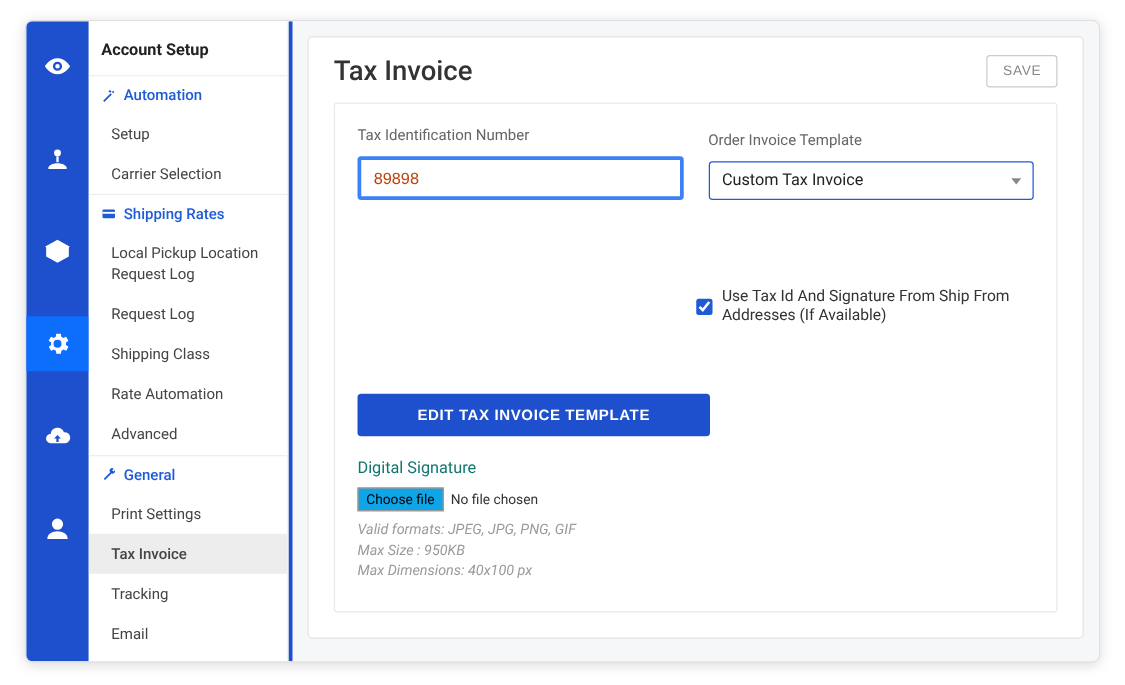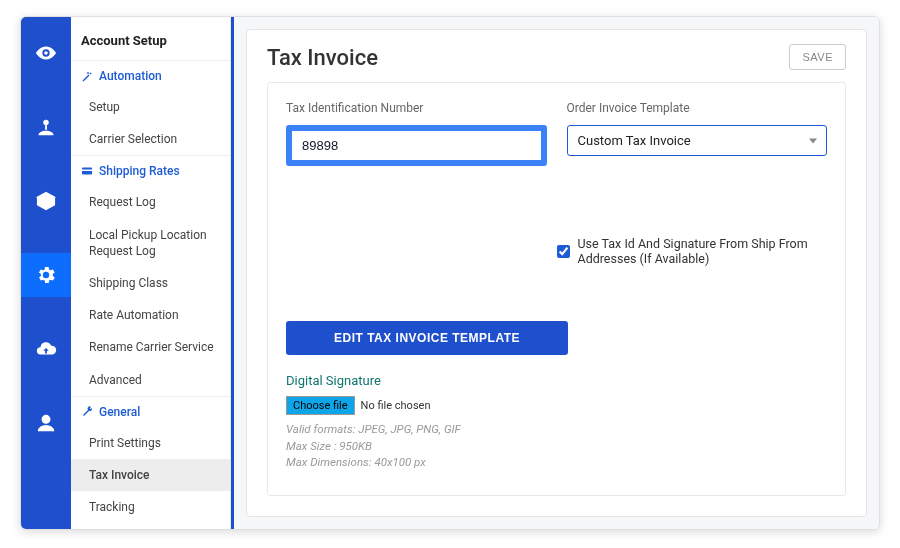--- a/index.html
+++ b/index.html
@@ -110,33 +110,33 @@
     padding: 6px 12px;
     border-radius: 3px;
     cursor: pointer;
   }
   .card-body {
     border: 1px solid #e9e9e9;
     border-radius: 3px;
     margin-top: 12px;
     padding: 18px 18px 24px 18px;
   }
-  .row { display: flex; gap: 20px; }
+  .row { display: flex; gap: 20px; align-items: flex-end; }
   .field { flex: 1; display: flex; flex-direction: column; }
   .field label {
     font-size: 12px;
     color: #666;
     margin-bottom: 10px;
   }
   .text-input {
-    border: 6px solid #3b82f6;
+    border: 3px solid #3b82f6;
     border-radius: 3px;
     padding: 7px 10px;
     font-size: 13px;
-    color: #0f172a;
+    color: #c2410c;
   }
   .select-wrap {
     position: relative;
   }
   .select-box {
     border: 1.5px solid #1e5bd6;
     border-radius: 3px;
     padding: 7px 28px 7px 10px;
     font-size: 13px;
     color: #222;
@@ -266,25 +266,24 @@
     <div class="item">Setup</div>
     <div class="item">Carrier Selection</div>
 
     <div class="section-head">
       <svg viewBox="0 0 24 24">
           <rect x="2" y="5" width="20" height="14" rx="2"></rect>
           <rect x="2" y="9" width="20" height="3" fill="#fff"></rect>
         </svg>
       <span>Shipping Rates</span>
     </div>
+    <div class="item">Local Pickup Location Request Log</div>
     <div class="item">Request Log</div>
-    <div class="item">Local Pickup Location Request Log</div>
     <div class="item">Shipping Class</div>
     <div class="item">Rate Automation</div>
-    <div class="item">Rename Carrier Service</div>
     <div class="item">Advanced</div>
 
     <div class="section-head">
       <svg viewBox="0 0 24 24">
           <path d="M22 6a4 4 0 0 1-5.6 3.7L6 20l-2-2L14.3 7.6A4 4 0 0 1 20 2l-2.5 2.5 2 2L22 4v2z"></path>
         </svg>
       <span>General</span>
     </div>
     <div class="item">Print Settings</div>
     <div class="item active">Tax Invoice</div>

